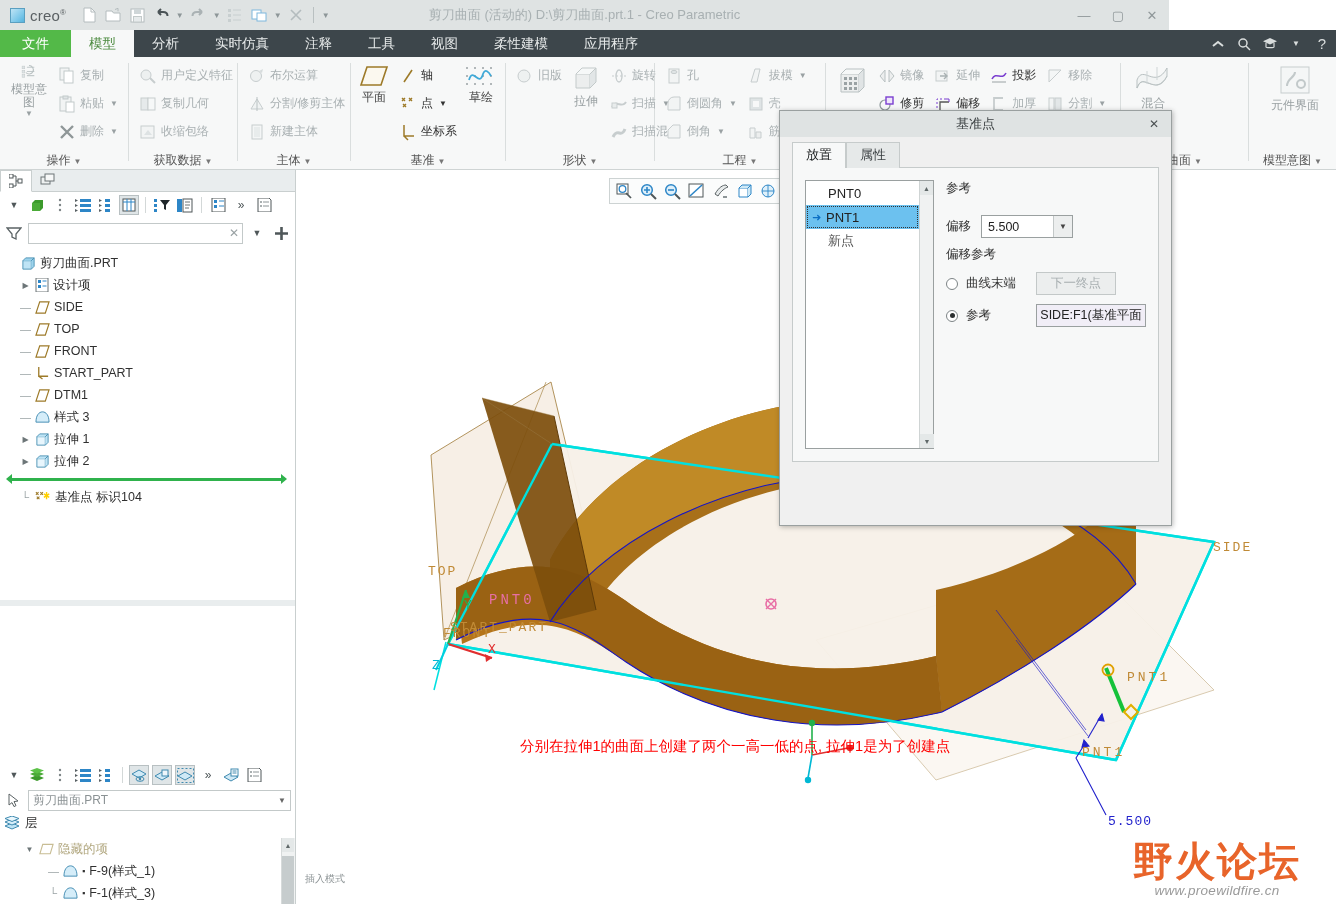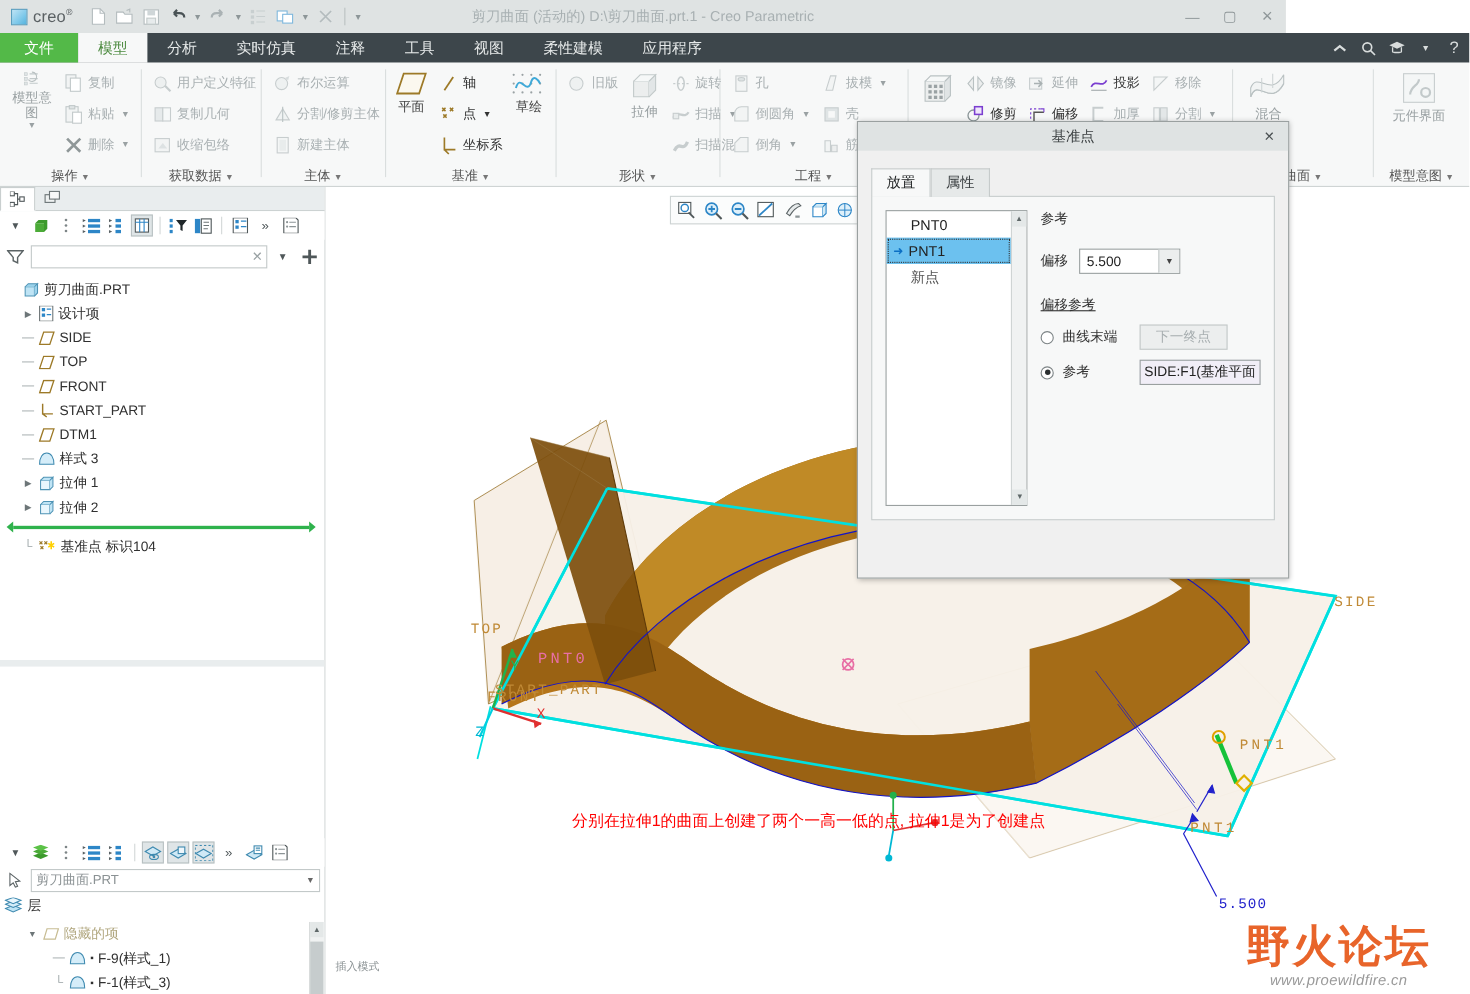--- a/index.html
+++ b/index.html
@@ -107,41 +107,41 @@
   .wmark{ position:absolute; right:12px; bottom:6px; width:214px; text-align:center; }
   .wmark .cn{ font-size:40px; font-weight:bold; letter-spacing:2px; line-height:44px; }
   .wmark .u{ font-size:13.5px; color:#9a9a9a; font-style:italic; letter-spacing:.3px; }
 
   
   .dlg{ position:absolute; left:779px; top:110px; width:393px; height:416px; background:#f0f0f0;
         border:1px solid #9aa0a0; box-shadow:1px 1px 5px rgba(0,0,0,.28); }
   .dlg-tb{ height:26px; background:#dfe3e3; display:flex; align-items:center; justify-content:center; position:relative; }
   .dlg-title{ font-size:13px; color:#3b4042; }
   .dlg-x{ position:absolute; right:6px; top:0; height:26px; width:22px; display:flex; align-items:center; justify-content:center; color:#4a5052; font-size:12px; }
-  .dlg-body{ padding:17px 12px 0 12px; }
+  .dlg-body{ padding:6px 12px 0 12px; }
   .dtabs{ display:flex; align-items:flex-end; height:25px; }
   .dtab{ padding:3px 13px 4px 13px; font-size:13px; color:#3a3f41; border:1px solid #c6cbcb; border-bottom:none; background:#e6e9e9;}
   .dtab.act{ background:#f7f8f8; color:#1d2021; position:relative; z-index:2; }
   .dpanel{ border:1px solid #c6cbcb; background:#f7f8f8; height:295px; margin-top:-1px; display:flex; padding:12px; gap:12px;}
   .plist{ width:140px; border:1px solid #9aa0a0; background:#fff; position:relative; }
   .prow{ height:24px; display:flex; align-items:center; padding-left:6px; font-size:13px; color:#222; }
   .prow.sel{ background:#6cc1ef; outline:1px dotted #333; outline-offset:-2px; margin:0 14px 0 0;}
   .prow .ar{ width:14px; color:#0b6fc4; font-size:11px; }
   .plist .sb{ position:absolute; right:0; top:0; width:14px; height:100%; background:#f0f2f2; border-left:1px solid #cfd4d4;}
   .right{ flex:1; }
   .rlbl{ font-size:12.5px; color:#333; margin-bottom:4px; }
   .refbox{ height:72px; border:1px solid #b6bcbc; background:#e3f2d3; padding:6px 8px; display:flex; align-items:flex-start; justify-content:space-between;}
   .refbox .t{ font-size:12.5px; color:#222; }
   .refbox .m{ font-size:12.5px; color:#222; }
   .offrow{ display:flex; align-items:center; gap:10px; margin-top:18px; }
   .offlbl{ font-size:12.5px; color:#333; }
   .combo{ width:92px; height:23px; border:1px solid #9aa0a0; background:#fff; display:flex; align-items:center; }
   .combo .v{ flex:1; padding-left:6px; font-size:12.5px; color:#222; }
   .combo .d{ width:19px; height:21px; background:#eceeee; border-left:1px solid #c3c8c8; display:flex; align-items:center; justify-content:center; font-size:8px; color:#444;}
-  .sec{ margin-top:20px; font-size:12.5px; color:#333;text-decoration:underline; }
+  .sec{ margin-top:8px; font-size:12.5px; color:#333; }
   .radrow{ display:flex; align-items:center; gap:8px; margin-top:9px; }
   .rad{ width:12px; height:12px; border-radius:50%; border:1px solid #7d8486; background:#fff; position:relative; flex:none;}
   .rad.on::after{ content:""; position:absolute; left:2.5px; top:2.5px; width:5px; height:5px; border-radius:50%; background:#2b2f30;}
   .radlbl{ font-size:12.5px; color:#333; width:62px; }
   .gbtn{ height:23px; border:1px solid #c3c8c8; background:#eceeee; color:#a7aeb0; font-size:12.5px; display:flex; align-items:center; justify-content:center; padding:0 14px;}
   .refsel{ height:23px; border:1px solid #9aa0a0; background:#f1eef7; font-size:12.5px; color:#222; display:flex; align-items:center; justify-content:center; width:110px; overflow:hidden; white-space:nowrap;}
   .dlg-foot{ position:absolute; left:0; right:0; bottom:0; height:54px; border-top:1px solid #d2d6d6; display:flex; align-items:center; justify-content:flex-end; gap:10px; padding-right:14px; background:#f0f0f0;}
   .btn{ width:70px; height:25px; border:1px solid #9aa0a0; background:#f4f5f5; font-size:12.5px; color:#1f2324; display:flex; align-items:center; justify-content:center;}
   .btn.prim{ background:#8fd3f4; border-color:#4ea8d8; }
 </style>
@@ -614,21 +614,21 @@
               <path d="M14 20V7M24 16V3" stroke="#cfd5d6"></path>
             </svg>
           <div class="lbl">混合</div>
         </div>
       </div>
       <div class="grp-label"><span>曲面</span><span class="c">▼</span></div>
     </div>
     <div class="grp-sep"></div>
 
     <div class="grp" style="width:88px">
-      <div class="grp-body" style="justify-content:flex-start">
+      <div class="grp-body" style="justify-content:flex-end">
         <div class="bigbtn" style="width:70px">
           <svg width="40" height="34" viewBox="0 0 40 34">
               <rect x="6" y="3" width="28" height="26" fill="#f4f6f6" stroke="#c7cdce"></rect>
               <path d="M12 22c0-8 8-8 8-14" fill="none" stroke="#c2c9ca" stroke-width="2"></path>
               <circle cx="26" cy="20" r="4" fill="none" stroke="#c2c9ca" stroke-width="2"></circle>
             </svg>
           <div class="lbl">元件界面</div>
         </div>
       </div>
       <div class="grp-label"><span>模型意图</span><span class="c">▼</span></div>

